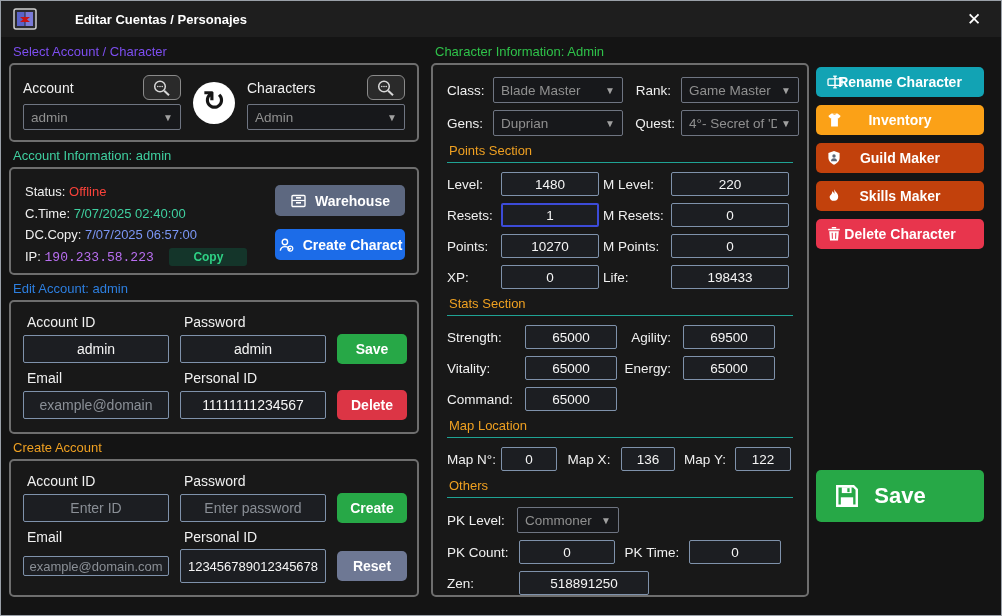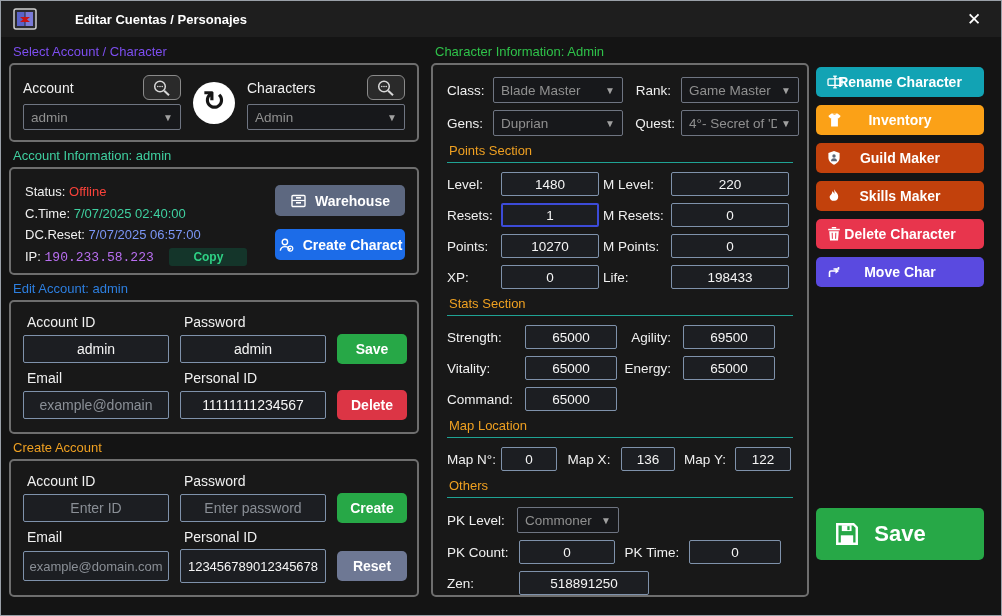--- a/index.html
+++ b/index.html
@@ -63,21 +63,21 @@
   .info-btns .btn { height:31px; gap:8px; }
   .bg-slate  { background:#5d6880; } .bg-blue { background:#1c6ce8; }
   
   .acct-box { padding:10px 12px 12px 12px; margin-bottom:6px;
               display:grid; grid-template-columns:146px 146px 70px;
               column-gap:11px; row-gap:4px; align-items:center; }
   .acct-box .flabel { font-size:14px; padding-left:4px; margin-top:2px; }
   .acct-box .btn { height:30px; }
   .bg-green { background:#27a847; } .bg-red { background:#dc3545; } .bg-reset { background:#6e7894; }
   .field-wrap { background:#1c1e22; border:1px solid #7f92ab; border-radius:2px;
-                color:#8a8f96; font-size:13px; text-align:center; height:30px;
+                color:#8a8f96; font-size:13px; text-align:center; height:20px;
                 padding:1px 4px; line-height:15px; word-break:break-all;
                 display:flex; align-items:center; justify-content:center; }
   .h34 { height:34px; }
   
   .char-box { height:534px; padding:12px 14px 10px 14px; }
   .crow { display:grid; column-gap:4px; align-items:center; margin-bottom:7px; }
   .crow .clabel { font-size:13.5px; color:#f0f0f0; }
   .row-class { grid-template-columns:42px 130px 50px 118px; }
   .row-pts   { grid-template-columns:50px 98px 64px 118px; }
   .row-stats { grid-template-columns:74px 92px 58px 92px; }
@@ -160,21 +160,21 @@
       </div>
     </div>
 
     <div class="sec-label c-mint">Account Information: admin</div>
     <div class="gbox info-box">
       <div class="info-lines">
         <div><span class="lab">Status:</span>
           <span class="v-red">Offline</span></div>
         <div><span class="lab">C.Time:</span>
           <span class="v-mint">7/07/2025 02:40:00</span></div>
-        <div><span class="lab">DC.Reset:</span>
+        <div><span class="lab">DC.Copy:</span>
           <span class="v-peri">7/07/2025 06:57:00</span></div>
         <div><span class="lab">IP:</span>
           <span class="v-violet">190.233.58.223</span>
           <button class="copy-btn">Copy</button></div>
       </div>
       <div class="info-btns">
         <button class="btn bg-slate">
           <svg width="17" height="16" viewBox="0 0 16 16">
             <rect x="1.5" y="2.5" width="13" height="11" rx="1" fill="none" stroke="#fff" stroke-width="1.4"></rect>
             <line x1="1.5" y1="7.5" x2="14.5" y2="7.5" stroke="#fff" stroke-width="1.2"></line>
@@ -376,31 +376,20 @@
           <svg width="16" height="16" viewBox="0 0 16 16">
         <rect x="2.2" y="2.8" width="11.6" height="1.5" fill="#fff"></rect>
         <rect x="5.8" y="1" width="4.4" height="1.5" fill="#fff"></rect>
         <path d="M3.2 5.2 h9.6 l-.8 9.3 h-8z" fill="#fff"></path>
         <line x1="6.2" y1="6.8" x2="6.4" y2="12.8" stroke="#e8354d" stroke-width="1"></line>
         <line x1="9.8" y1="6.8" x2="9.6" y2="12.8" stroke="#e8354d" stroke-width="1"></line>
       </svg>
         </span>
       <span>Delete Character</span>
     </button>
-    <button class="btn bg-indigo">
-      <span class="b-icon">
-          <svg width="16" height="16" viewBox="0 0 16 16">
-        <path d="M3.5 13 V8.5 a1.5 1.5 0 0 1 1.5-1.5 h5.5" fill="none" stroke="#fff" stroke-width="1.6"></path>
-        <path d="M9.5 4.2 13 7 9.5 9.8z" fill="#fff"></path>
-        <path d="M12.5 3 v2 h-5" fill="none" stroke="#fff" stroke-width="1.6"></path>
-        <path d="M6.5 13.5 3.2 11.2 6.5 9z" fill="#fff" transform="translate(1,-9) scale(0.6)"></path>
-      </svg>
-        </span>
-      <span>Move Char</span>
-    </button>
     <button class="btn save-big">
       <span class="b-icon">
           <svg width="26" height="26" viewBox="0 0 16 16">
         <path d="M2 2 h10 l2 2 v10 H2z" fill="none" stroke="#fff" stroke-width="1.5"></path>
         <rect x="4.8" y="2.6" width="6" height="3.6" fill="#fff"></rect>
         <rect x="8.2" y="3.2" width="1.4" height="2.4" fill="#27a847"></rect>
         <rect x="4.2" y="8.8" width="7.6" height="5" fill="#fff"></rect>
       </svg>
         </span>
       <span>Save</span>

